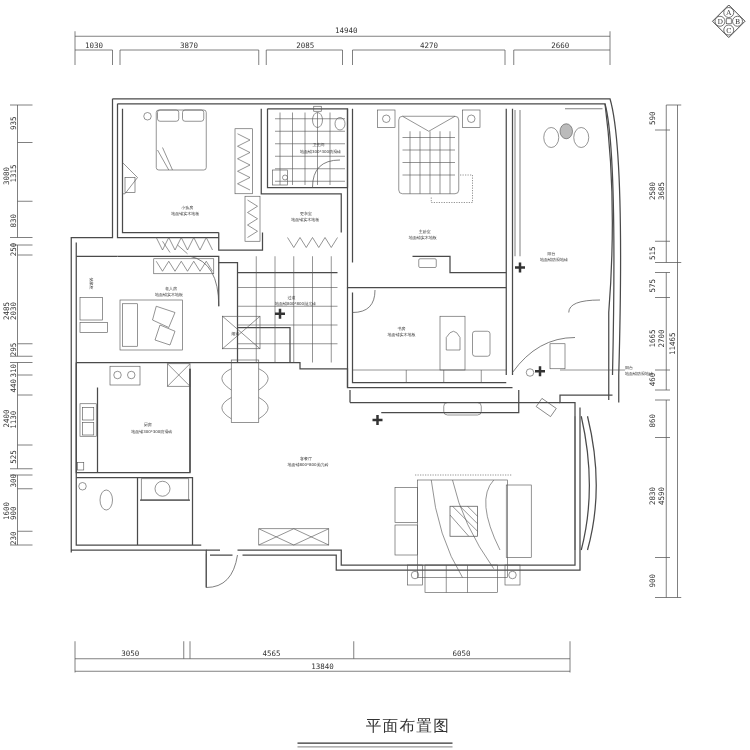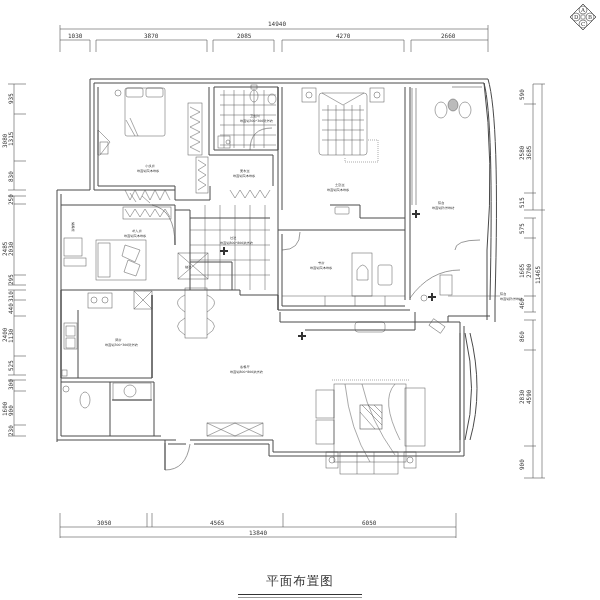--- a/index.html
+++ b/index.html
@@ -4,21 +4,21 @@
 <style>
   html,body{margin:0;padding:0;background:#ffffff;}
   body{width:600px;height:600px;overflow:hidden;position:relative;font-family:"DejaVu Sans",sans-serif;}
   svg{position:absolute;left:0;top:0;}
   .w{stroke:#4a4a4a;fill:none;stroke-width:1;}
   .wt{stroke:#555;fill:none;stroke-width:0.6;}
   .dim{stroke:#555;fill:none;stroke-width:0.6;}
   .f{stroke:#555;fill:none;stroke-width:0.5;}
   .dtxt{font-family:"DejaVu Sans Mono",monospace;font-size:6px;fill:#333;}
   .rtxt{font-family:"DejaVu Sans",sans-serif;font-size:3.2px;fill:#333;}
-  .title{position:absolute;left:240px;top:573px;width:120px;text-align:center;font-family:"DejaVu Serif",serif;font-size:12.5px;color:#333;letter-spacing:1px;}
+  .title{position:absolute;left:240px;top:573px;width:120px;text-align:right;font-family:"DejaVu Serif",serif;font-size:12.5px;color:#333;letter-spacing:1px;}
   .title-ul{position:absolute;left:238px;top:594px;width:124px;height:1px;background:#333;}
   .title-ul2{position:absolute;left:238px;top:597px;width:124px;height:0.6px;background:#999;}
 </style>
 </head>
 <body>
 
 <svg width="600" height="600" viewBox="0 0 600 600">
 
   <g>
     <line class="dim" x1="60" y1="29" x2="488" y2="29"></line>

